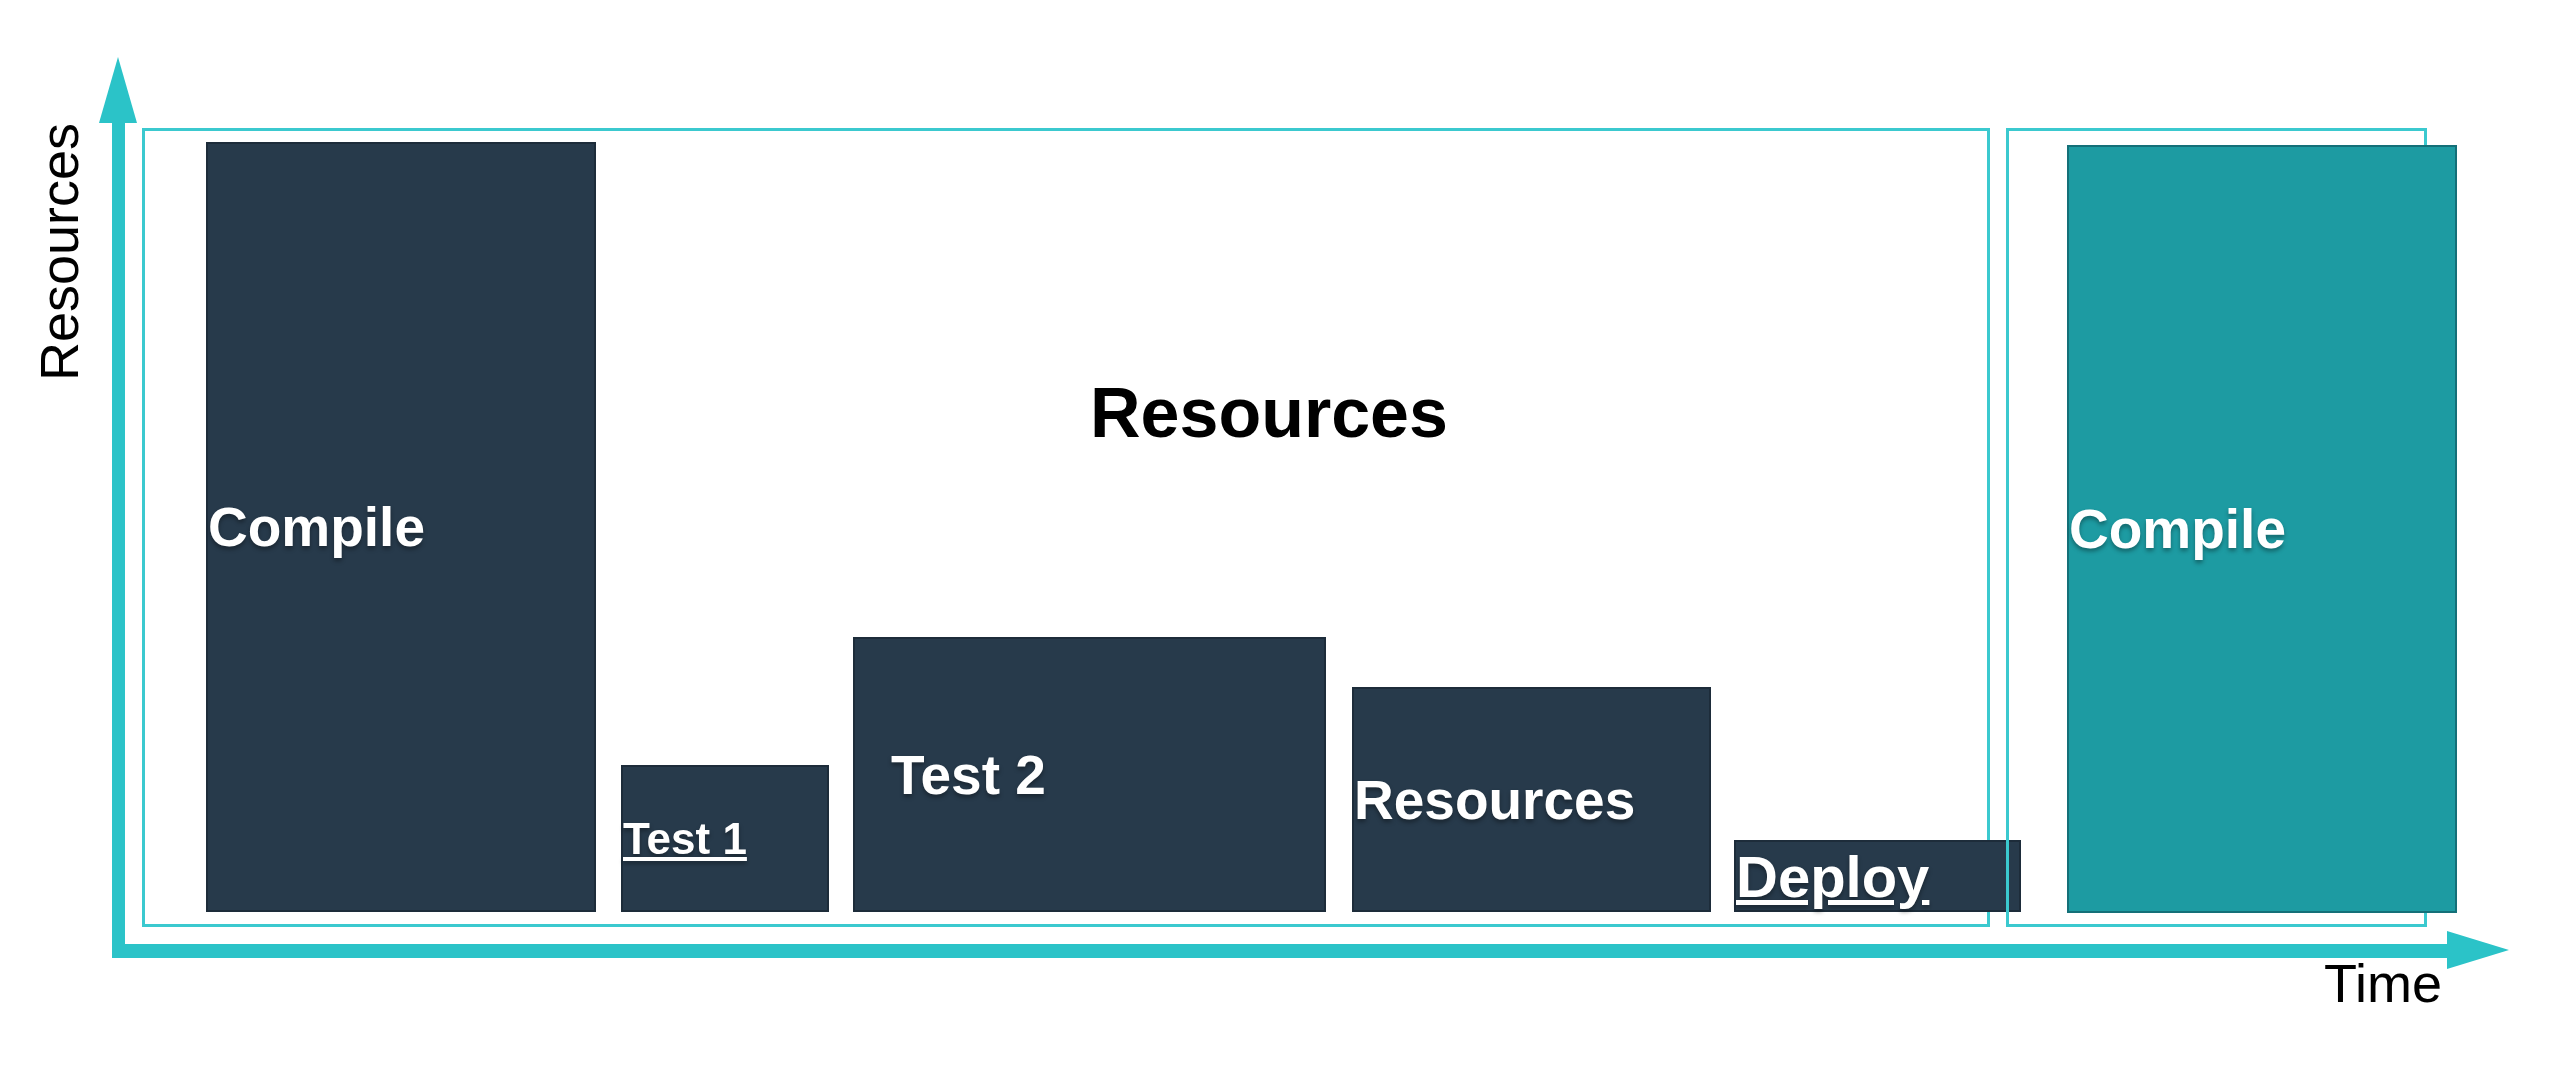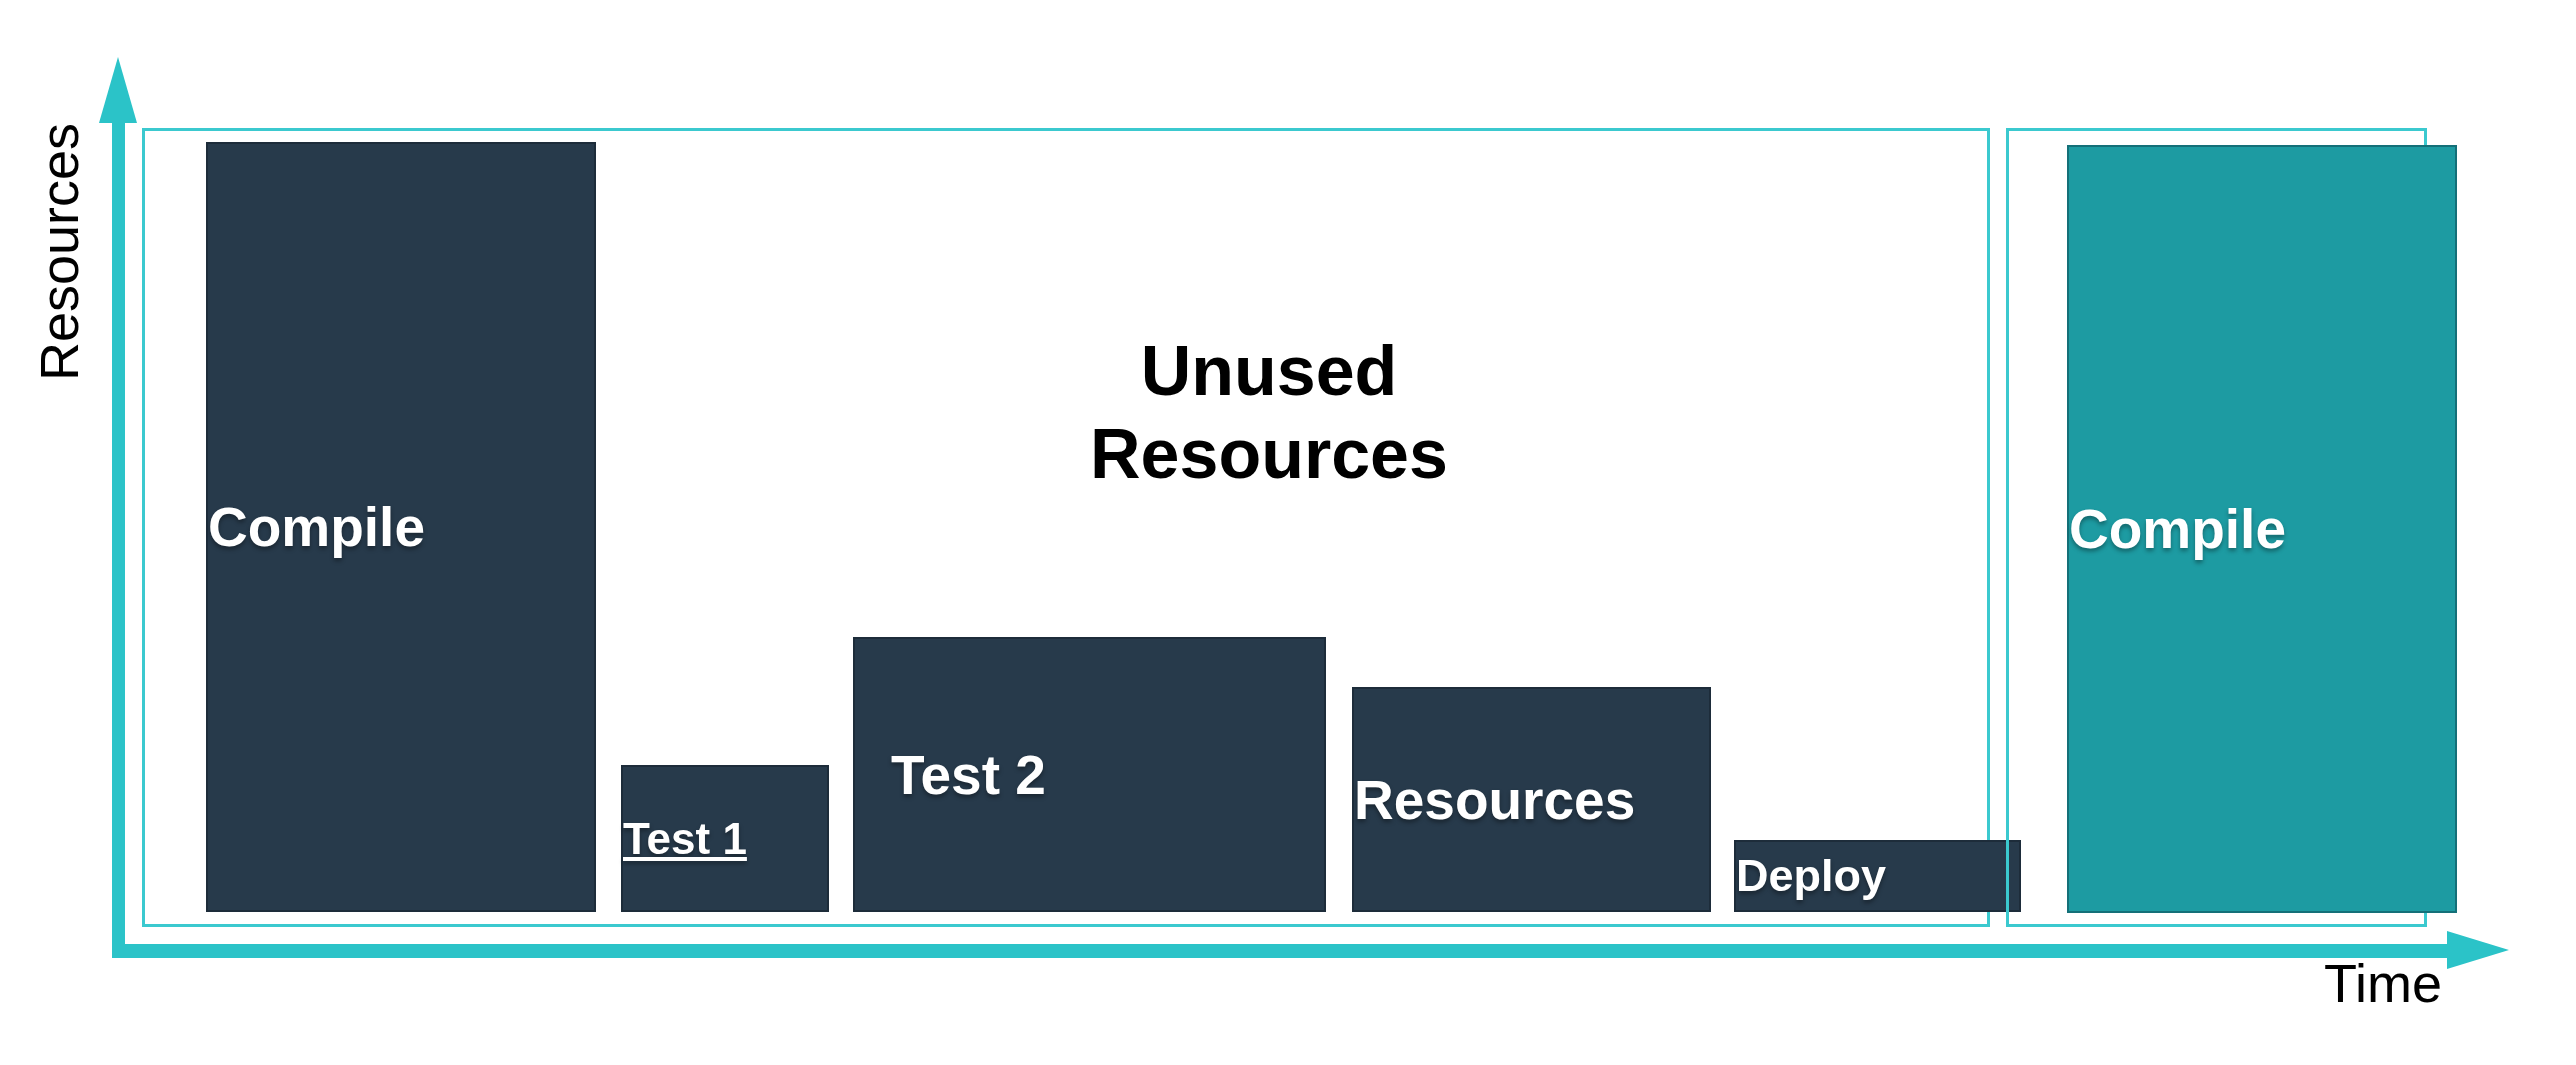--- a/index.html
+++ b/index.html
@@ -66,27 +66,26 @@
       <div class="bar dark" style="left: 576px; top: 765px; width: 208px; height: 147px;">
         <span class="bar-label" style="font-size: 44px; text-decoration: underline;">Test 1</span>
       </div>
       <div class="bar dark" style="left: 808px; top: 637px; width: 473px; height: 275px; padding-left: 36px;">
         <span class="bar-label" style="font-size: 55px;">Test 2</span>
       </div>
       <div class="bar dark" style="left: 1307px; top: 687px; width: 359px; height: 225px;">
         <span class="bar-label" style="font-size: 55px;">Resources</span>
       </div>
       <div class="bar dark" style="left: 1689px; top: 840px; width: 287px; height: 72px;">
-        <span class="bar-label" style="font-size: 45px;">Deploy</span>
+        <span class="bar-label" style="font-size: 58px; text-decoration: underline;">Deploy</span>
       </div>
       <div class="frame" style="left: 2006px; top: 128px; width: 421px; height: 799px;"></div>
       <div class="bar teal" style="left: 2022px; top: 145px; width: 390px; height: 768px;">
         <span class="bar-label" style="font-size: 55px;">Compile</span>
       </div>
     </div>
 
   <div class="annotation" id="annotation" style="left: 1269px; top: 413px;">
-    <div>Unused</div>
     <div>Resources</div>
   </div>
 
 </div>
 
 
 </body></html>

